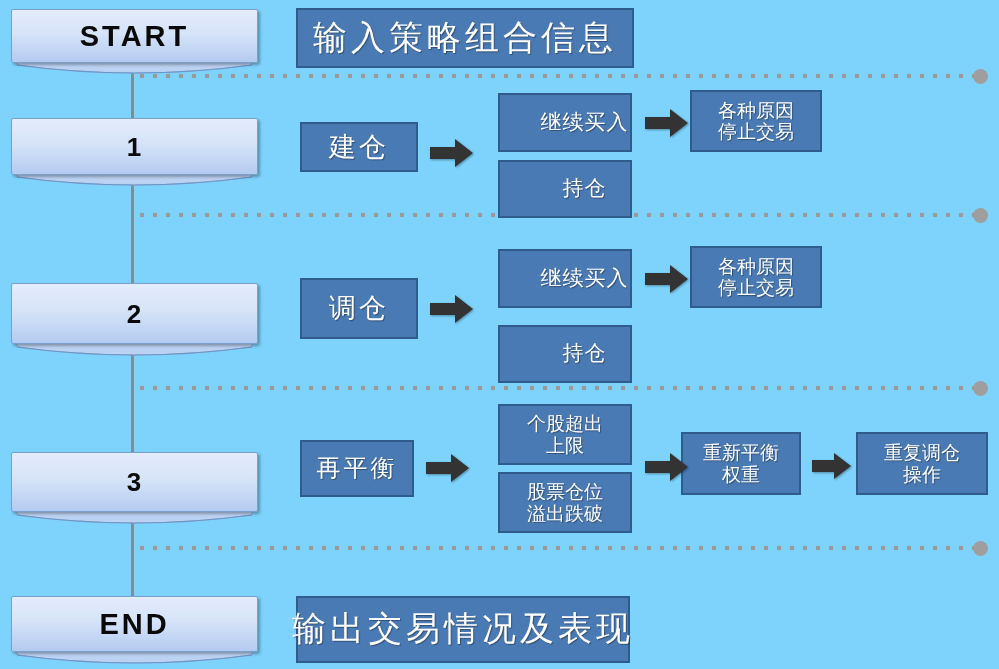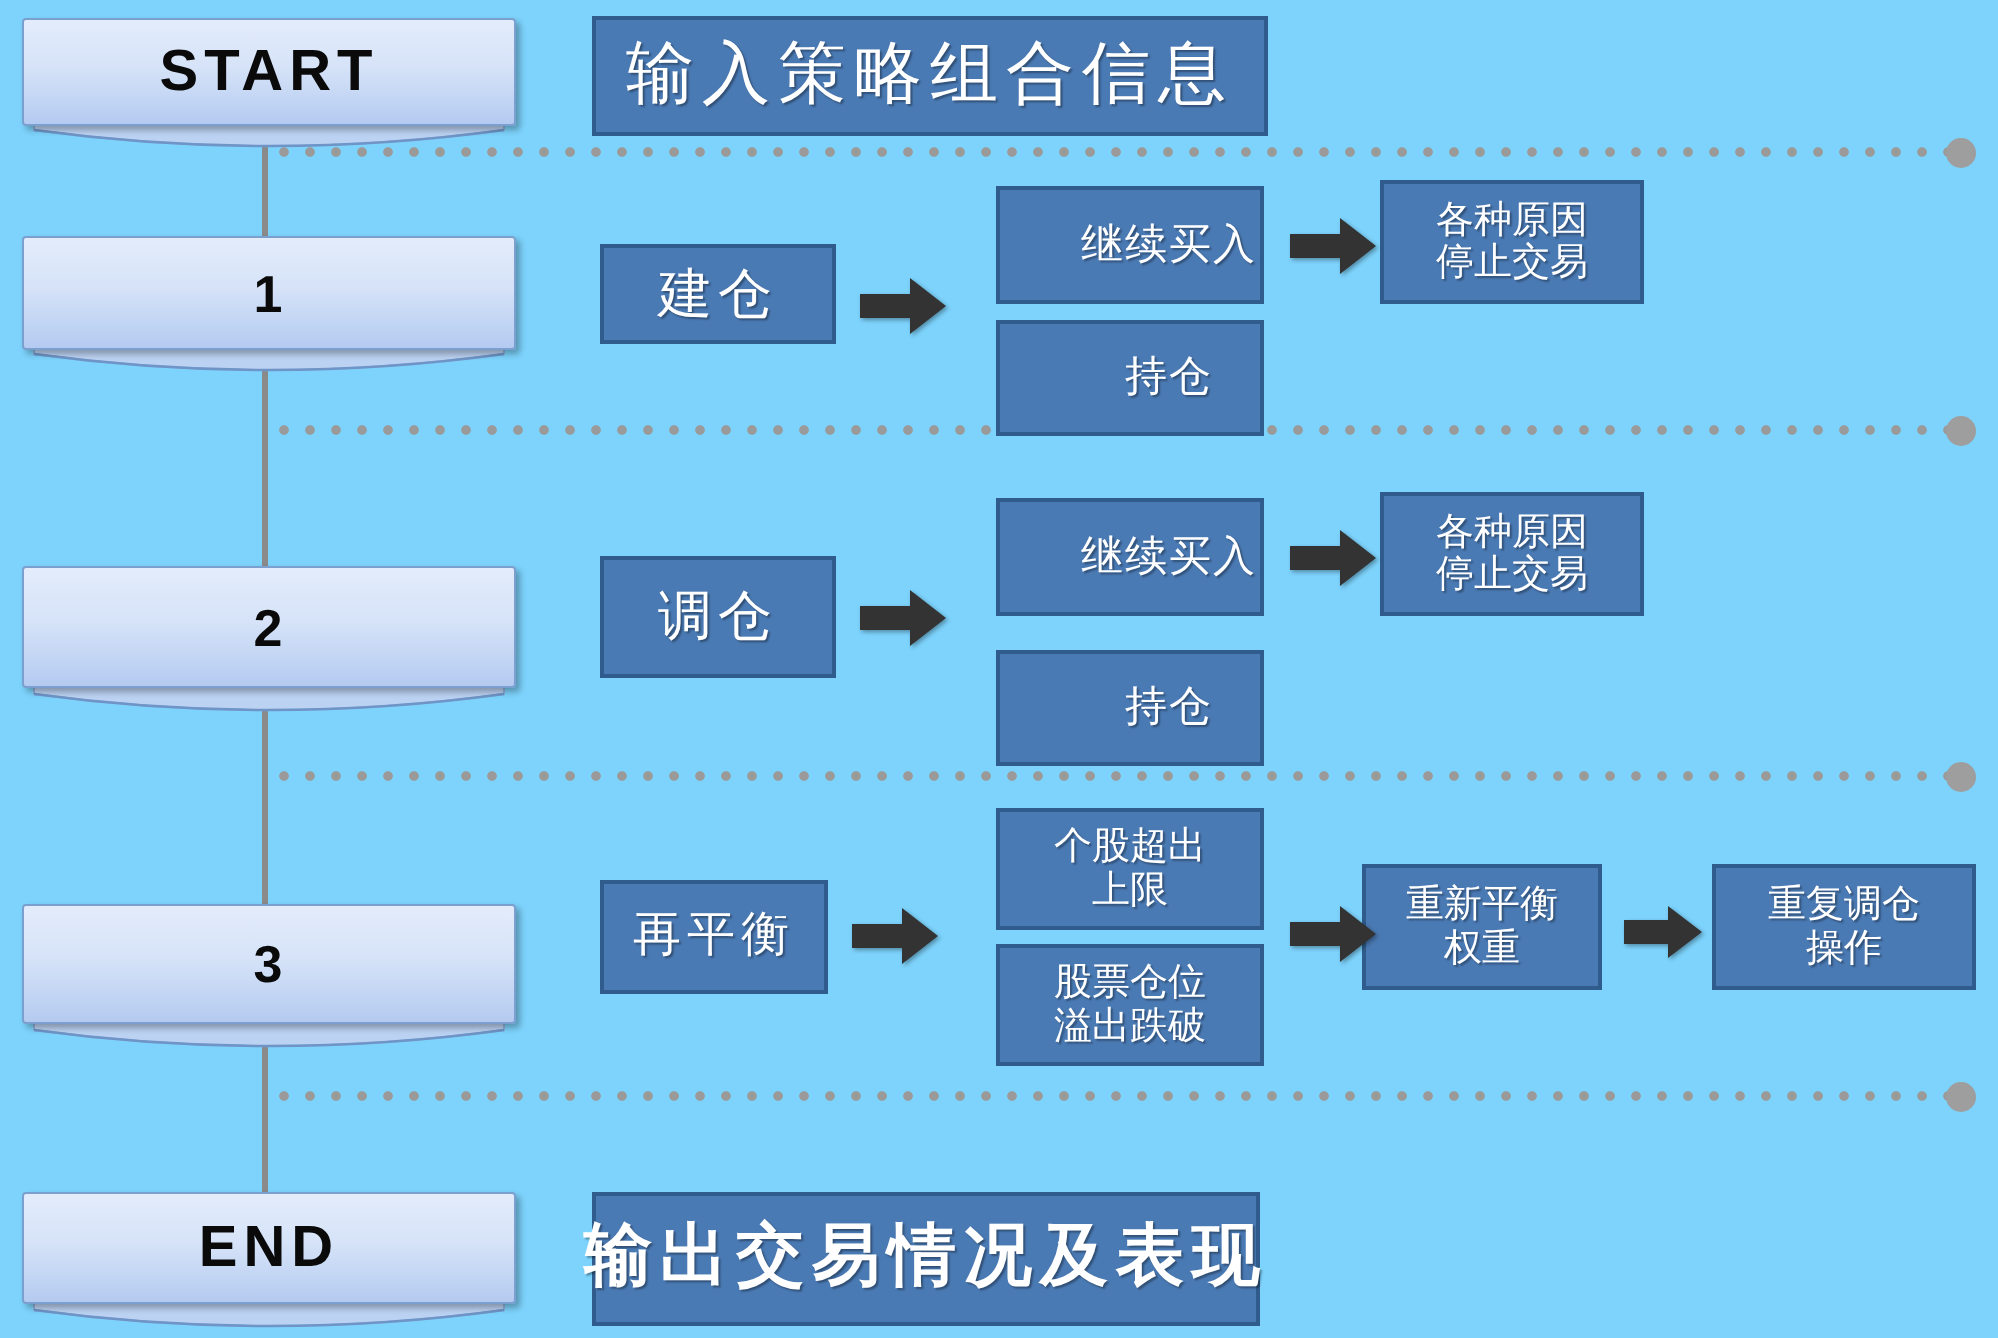--- a/index.html
+++ b/index.html
@@ -275,17 +275,17 @@
     <svg width="40" height="28" viewBox="0 0 40 28">
       <path d="M0 8 L22 8 L22 1 L39 14 L22 27 L22 20 L0 20 Z" fill="#333333"></path>
     </svg>
   </div>
 
   <div class="pbox tiny" style="left:856px; top:432px; width:132px; height:63px;">
     <span class="ln">重复调仓</span>
     <span class="ln">操作</span>
   </div>
 
-  <div class="pbox head" style="left:296px; top:596px; width:334px; height:67px;font-weight:bold;">
+  <div class="pbox head" style="left:296px; top:596px; width:334px; height:67px;">
     <span class="ln">输出交易情况及表现</span>
   </div>
 
 </div>
 
 </body></html>

